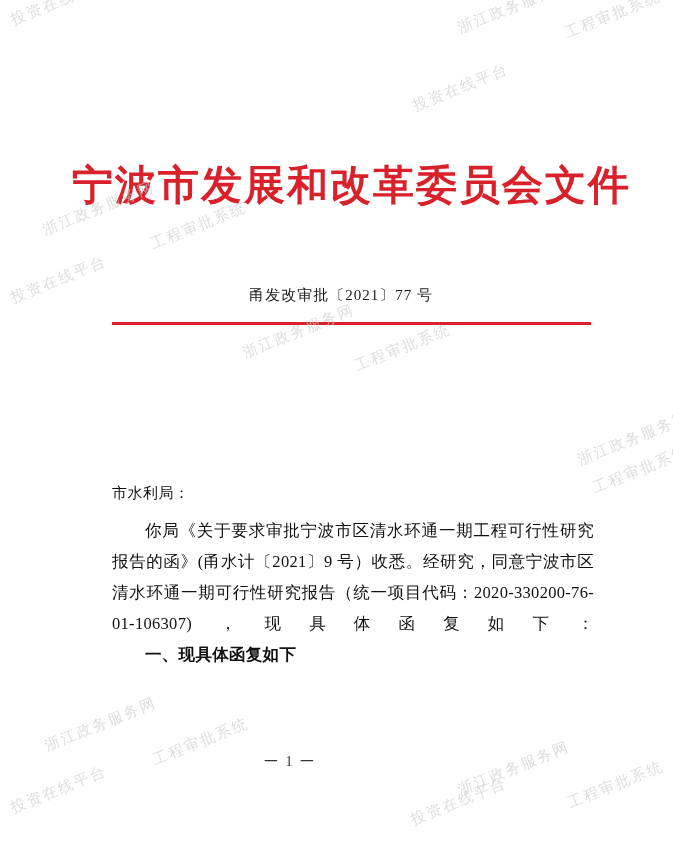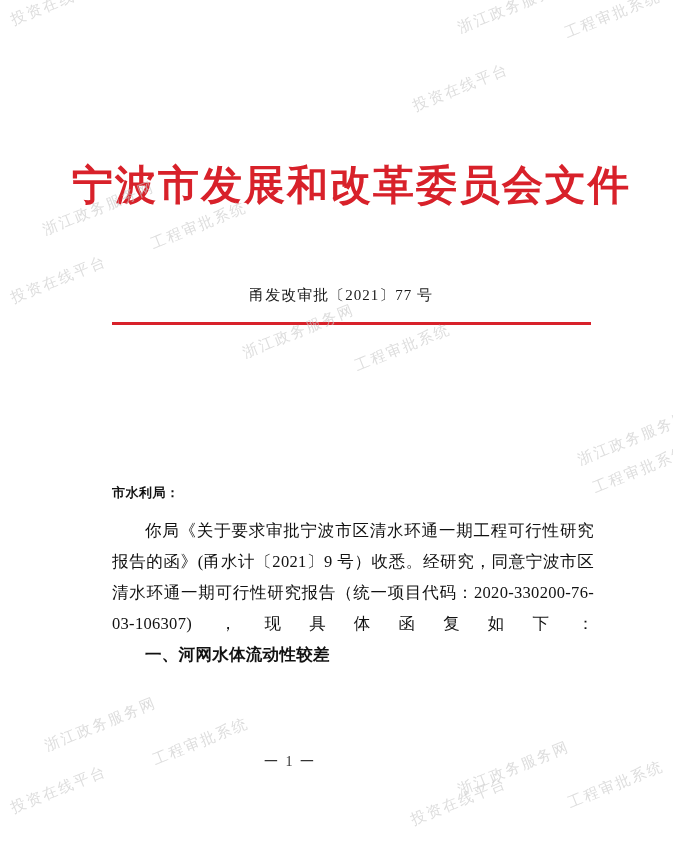--- a/index.html
+++ b/index.html
@@ -84,24 +84,23 @@
     font-weight: bold;
     line-height: 34px;
     color: #111;
     letter-spacing: 1px;
   }
   .title div { white-space: nowrap; }
   .recipient {
     position: absolute;
     top: 484px;
     left: 97px;
-    font-size: 13px;
+    font-size: 15px;
     color: #111;
     letter-spacing: .5px;
-    font-weight: bold;
   }
   .body {
     position: absolute;
     top: 515px;
     left: 97px;
     width: 482px;
     font-size: 16.5px;
     line-height: 31px;
     color: #111;
     text-align: justify;
@@ -141,22 +140,22 @@
     <div class="docnum">甬发改审批〔2021〕77 号</div>
 
     <div class="redline"></div>
 
     <div class="title">
     </div>
 
     <div class="recipient">市水利局：</div>
 
     <div class="body">
-      <p class="justify-spread">你局《关于要求审批宁波市区清水环通一期工程可行性研究报告的函》(甬水计〔2021〕9 号）收悉。经研究，同意宁波市区清水环通一期可行性研究报告（统一项目代码：2020-330200-76-03-106307)，现具体函复如下：</p>
-      <p class="heading">一、河网水体流动性较差</p>
+      <p class="justify-spread">你局《关于要求审批宁波市区清水环通一期工程可行性研究报告的函》(甬水计〔2021〕9 号）收悉。经研究，同意宁波市区清水环通一期可行性研究报告（统一项目代码：2020-330200-76-01-106307)，现具体函复如下：</p>
+      <p class="heading">一、现具体函复如下</p>
     </div>
 
     <div class="pagenum">一 1 一</div>
   </div>
 
   <div class="wm-layer" id="wm-layer">
       <div class="wm" style="left: 8px; top: 12px; color: rgb(201, 201, 201); transform: rotate(-22deg);">投资在线平台</div>
       <div class="wm" style="left: 455px; top: 20px; color: rgb(201, 201, 201); transform: rotate(-22deg);">浙江政务服务网</div>
       <div class="wm" style="left: 562px; top: 25px; color: rgb(201, 201, 201); transform: rotate(-22deg);">工程审批系统</div>
       <div class="wm" style="left: 410px; top: 98px; color: rgb(201, 201, 201); transform: rotate(-22deg);">投资在线平台</div>

